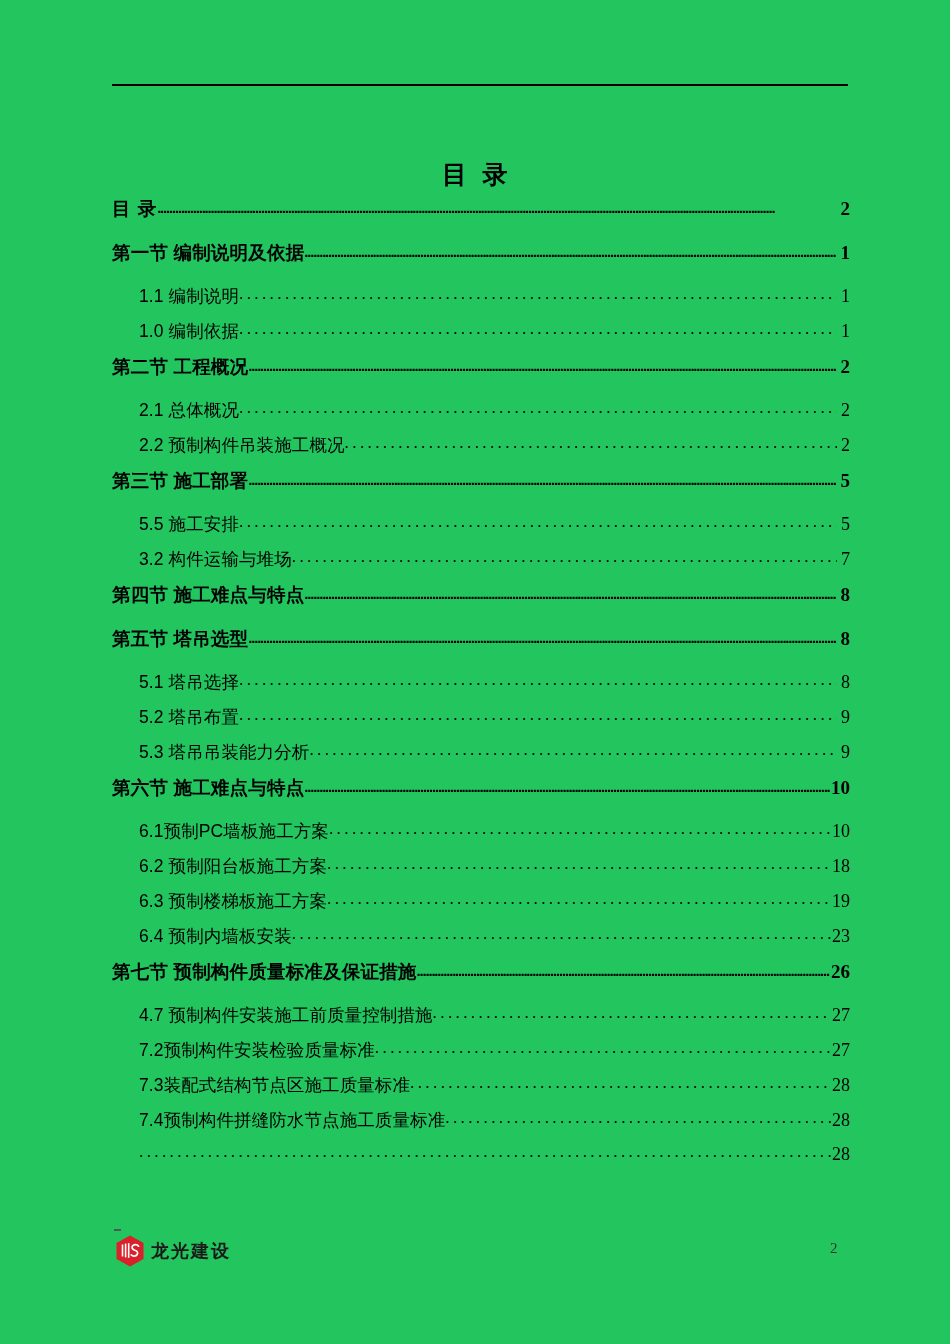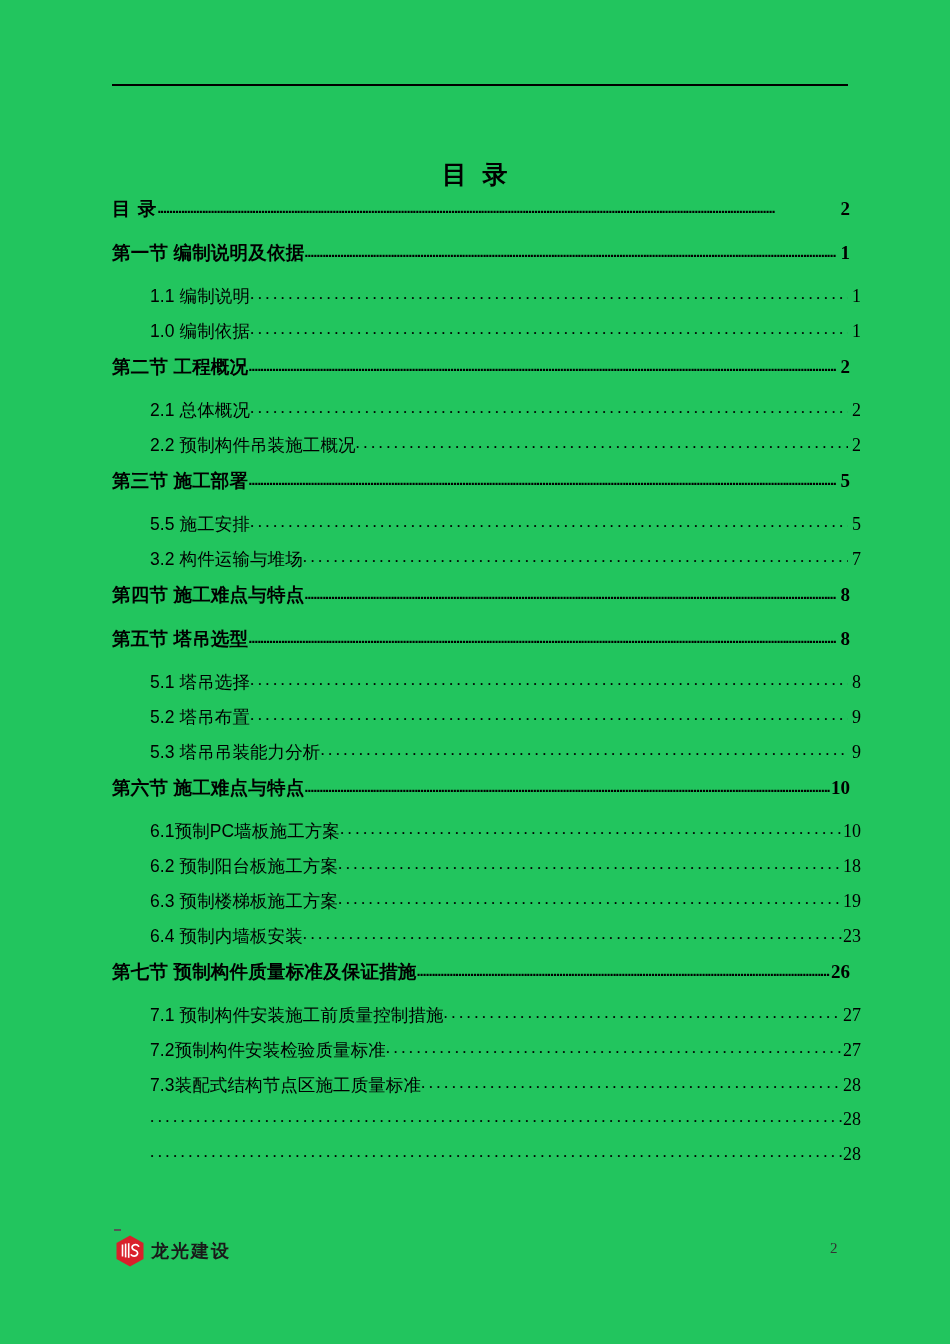--- a/index.html
+++ b/index.html
@@ -117,21 +117,21 @@
     font-weight: bold;
     font-size: 19px;
     min-width: 13px;
   }
 
   
   .lvl2 {
     height: 35px;
     font-size: 17px;
     font-weight: normal;
-    margin-left: 38px;
+    margin-left: 27px;
     width: 711px;
   }
   .lvl2 .toc-label {
     font-weight: normal;
     font-size: 17.5px;
     letter-spacing: 0.1px;
   }
   .lvl2 .toc-leader::after {
     font-family: "Liberation Serif", "DejaVu Serif", serif;
     font-weight: normal;
@@ -307,35 +307,36 @@
         <span class="toc-label">6.4 预制内墙板安装</span>
         <span class="toc-leader"></span>
         <span class="toc-page">23</span>
       </div>
       <div class="toc-row lvl1">
         <span class="toc-label">第七节  预制构件质量标准及保证措施</span>
         <span class="toc-leader"></span>
         <span class="toc-page">26</span>
       </div>
       <div class="toc-row lvl2">
-        <span class="toc-label">7.1  预制构件安装施工前质量控制措施</span>
+        <span class="toc-label">4.7  预制构件安装施工前质量控制措施</span>
         <span class="toc-leader"></span>
         <span class="toc-page">27</span>
       </div>
       <div class="toc-row lvl2">
         <span class="toc-label">7.2预制构件安装检验质量标准</span>
         <span class="toc-leader"></span>
         <span class="toc-page">27</span>
       </div>
       <div class="toc-row lvl2">
         <span class="toc-label">7.3装配式结构节点区施工质量标准</span>
         <span class="toc-leader"></span>
         <span class="toc-page">28</span>
       </div>
       <div class="toc-row lvl2">
+        <span class="toc-label">7.4预制构件拼缝防水节点施工质量标准</span>
         <span class="toc-leader"></span>
         <span class="toc-page">28</span>
       </div>
       <div class="toc-row lvl2">
         <span class="toc-leader"></span>
         <span class="toc-page">28</span>
       </div>
     </div>
 
   <div class="page-footer">

